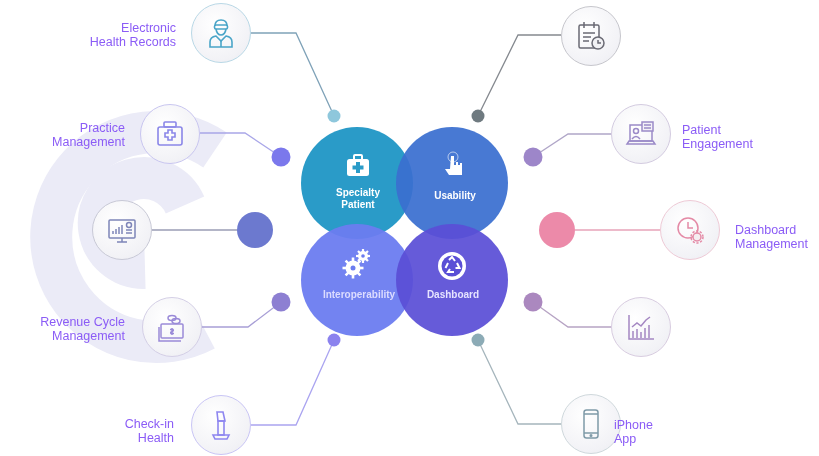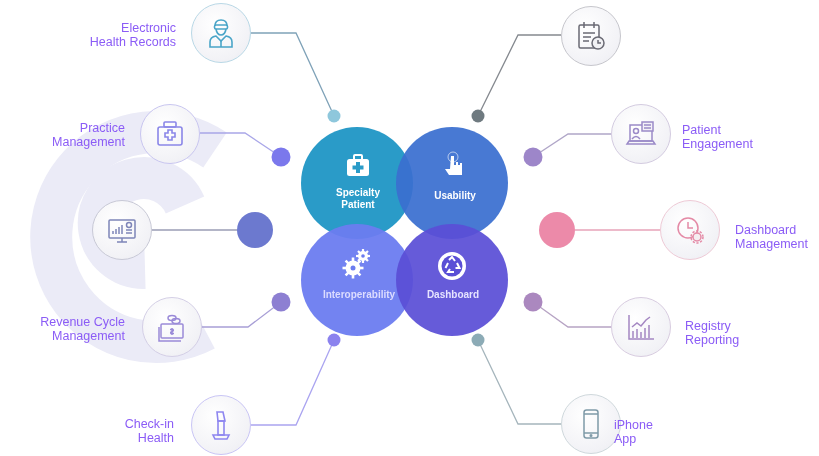--- a/index.html
+++ b/index.html
@@ -232,24 +232,20 @@
 
   <div class="icon-node" style="left:611px;top:297px;border:1.5px solid #d8cce0">
     <svg viewBox="0 0 34 34">
       <g fill="none" stroke="#a487c2" stroke-width="1.5">
         <path d="M5 5 v24 h25"></path>
         <path d="M9 28 v-7 M13 28 v-9 M17 28 v-6 M21 28 v-10 M25 28 v-13"></path>
         <path d="M8 17 l5 -4 l4 3 l5 -6 l4 -3"></path>
       </g>
     </svg>
   </div>
-  <div class="label right" style="left:685px;top:319px">
-    <span>Registry</span>
-      <span>Reporting</span>
-  </div>
 
   <div class="icon-node" style="left:561px;top:394px;border:1.5px solid #cfd8dc">
     <svg viewBox="0 0 34 34">
       <g fill="none" stroke="#7f9aa8" stroke-width="1.5">
         <rect x="10" y="3" width="14" height="28" rx="2.5"></rect>
         <path d="M10 7 h14 M10 26 h14"></path>
         <circle cx="17" cy="28.5" r="0.8"></circle>
       </g>
     </svg>
   </div>

